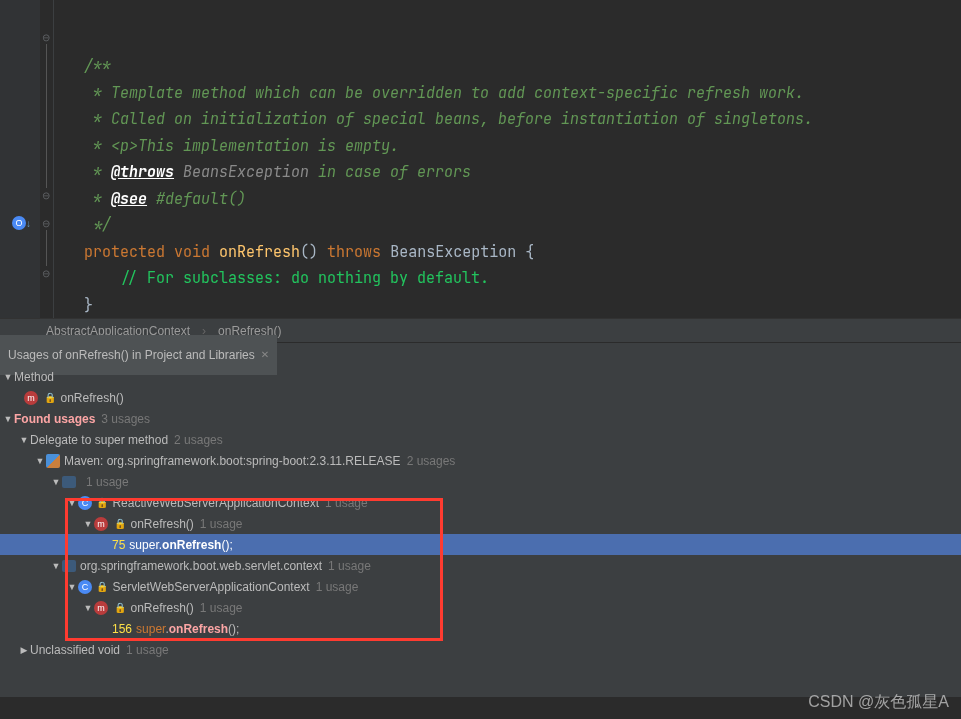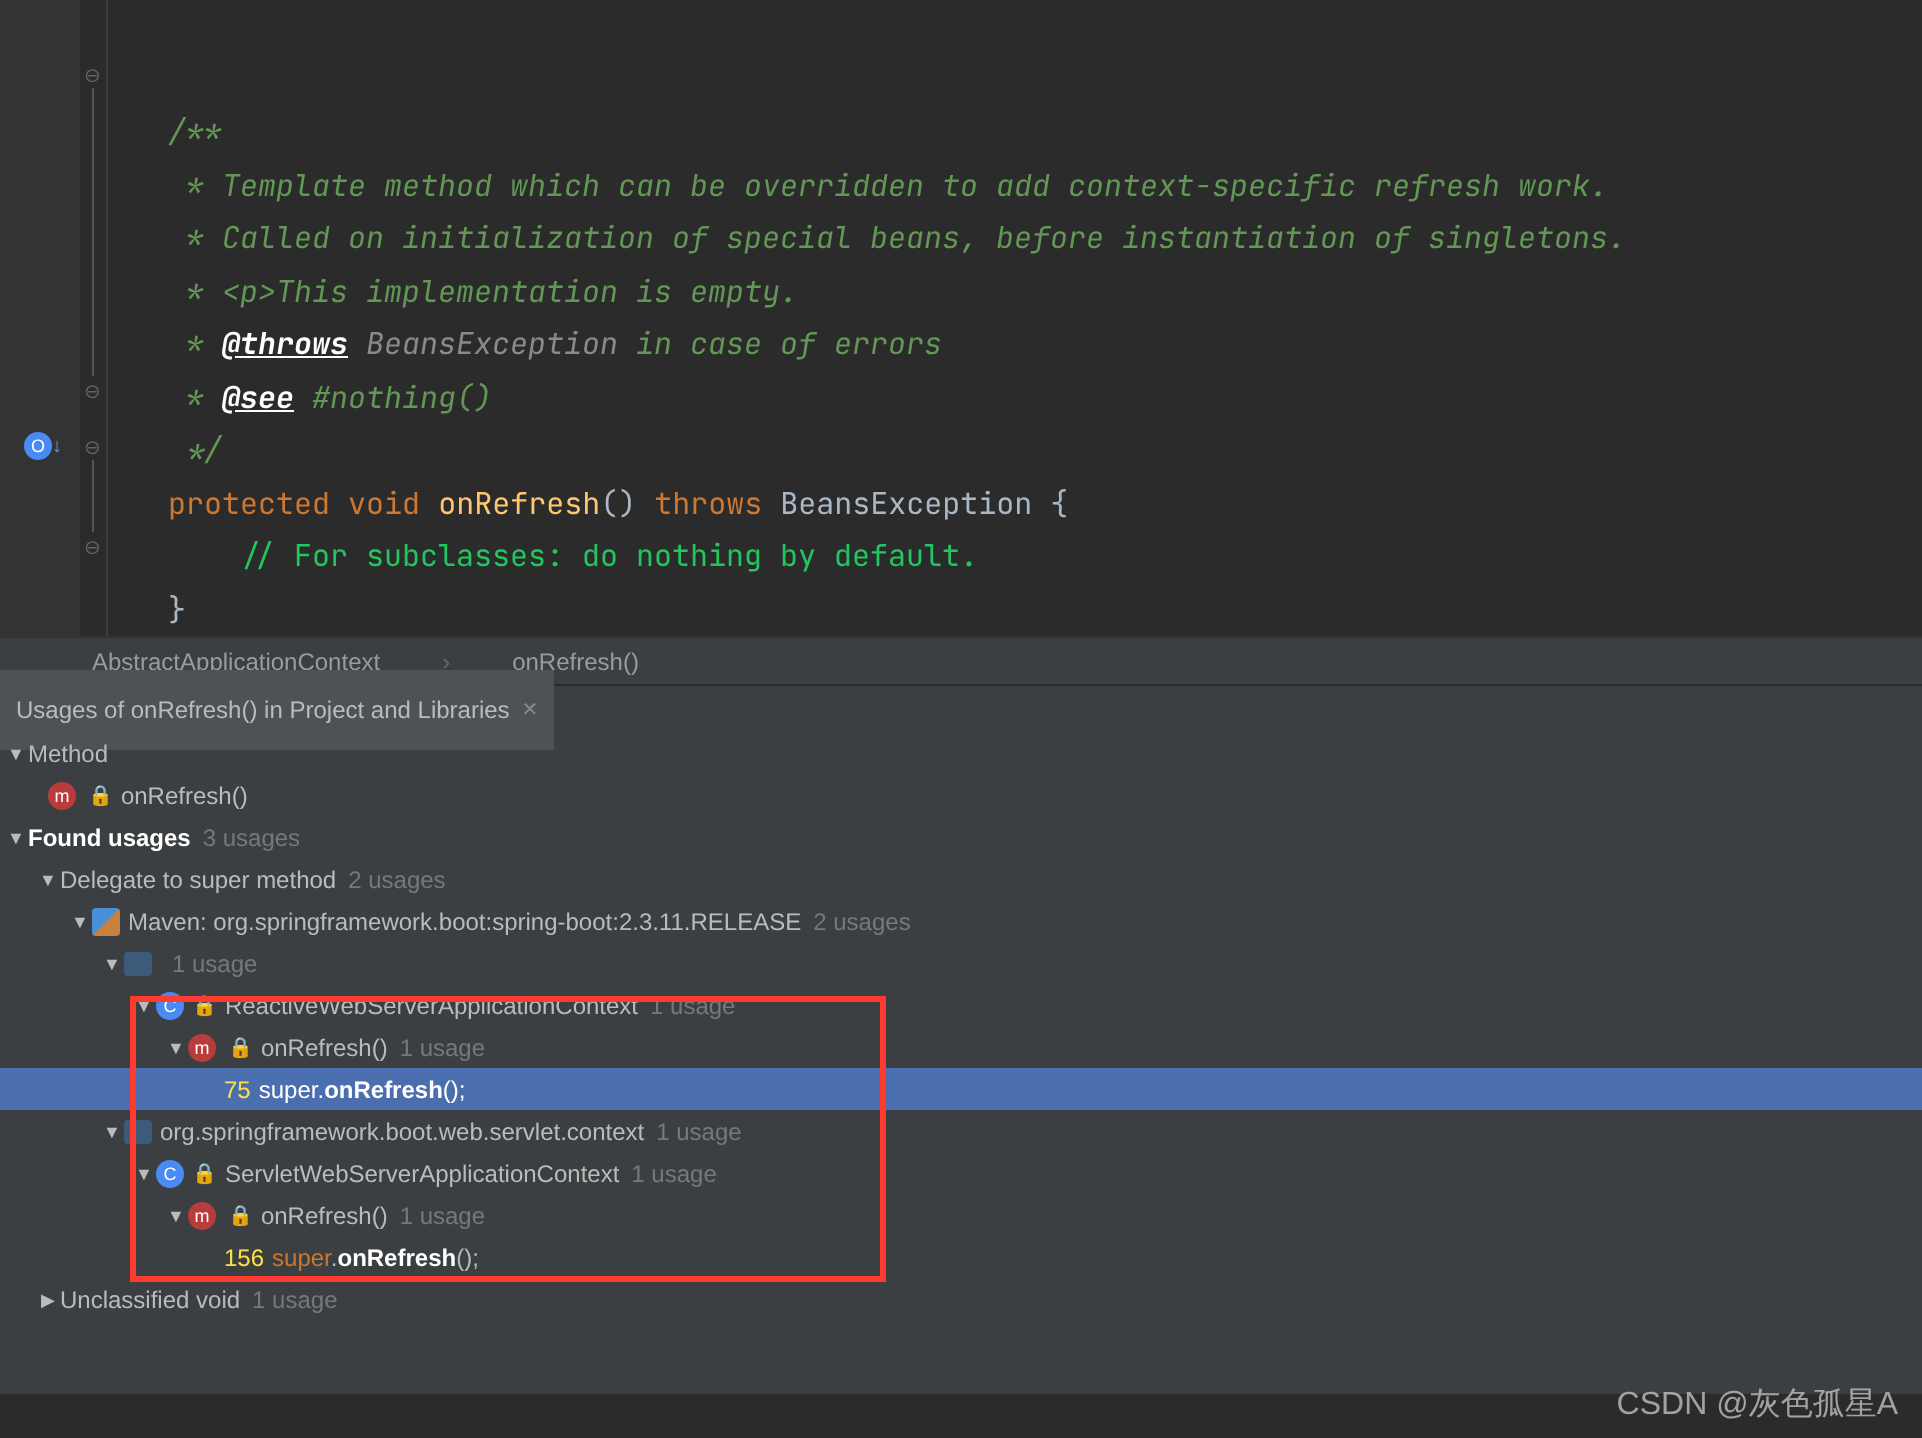--- a/index.html
+++ b/index.html
@@ -86,21 +86,20 @@
   
   .breadcrumb {
     height: 24px;
     background: #3c3f41;
     border-top: 1px solid #323232;
     display: flex;
     align-items: center;
     padding-left: 40px;
     color: #9b9b9b;
     font-size: 12px;
-    gap: 19px;
   }
   .breadcrumb span { padding: 0 6px; }
   .breadcrumb .sep { color: #666; }
 
   
   .tool-tabs {
     height: 24px;
     background: #3c3f41;
     display: flex;
     align-items: center;
@@ -136,21 +135,21 @@
     color: #fff;
   }
   .arrow {
     display: inline-block;
     width: 12px;
     text-align: center;
     color: #bbb;
     font-size: 9px;
   }
   .usage-count { color: #787878; margin-left: 6px; }
-  .tree-panel b { color: #ffffff; font-weight: bold; }
+  .tree-panel b { color: #fca5a5; font-weight: bold; }
   .tree-row.selected b { color: #fff; }
   .ic-method {
     display: inline-flex;
     width: 14px; height: 14px;
     background: #b93c3c;
     border-radius: 50%;
     color: #fff;
     font-size: 9px;
     align-items: center; justify-content: center;
     margin-right: 4px;
@@ -222,21 +221,21 @@
     <div class="fold-line" style="top:230px;height:36px"></div>
     <div class="fold-mark" style="top:268px">⊖</div>
   </div>
   <div class="code">
 <span class="plain">
 </span><span class="javadoc">/**</span>
 <span class="javadoc"> * Template method which can be overridden to add context-specific refresh work.</span>
 <span class="javadoc"> * Called on initialization of special beans, before instantiation of singletons.</span>
 <span class="javadoc"><span> * </span><span class="tag-html">&lt;p&gt;</span><span>This implementation is empty.</span></span>
 <span class="javadoc"><span> * </span><span class="javadoc-tag">@throws</span><span style="font-style:italic;color:#8a8a8a"> BeansException</span><span> in case of errors</span></span>
-<span class="javadoc"><span> * </span><span class="javadoc-tag">@see</span><span> #nothing()</span></span>
+<span class="javadoc"><span> * </span><span class="javadoc-tag">@see</span><span> #default()</span></span>
 <span class="javadoc"> */</span>
 <span class="plain"><span class="kw">protected</span> <span class="kw">void</span> <span class="method">onRefresh</span><span>()</span> <span class="kw">throws</span> <span class="type">BeansException</span><span> {</span></span>
 <span class="plain">    <span class="comment">// For subclasses: do nothing by default.</span></span>
 <span class="plain">}</span>
   </div>
 </div>
 
 <div class="breadcrumb">
   <span>AbstractApplicationContext</span>
   <span class="sep">›</span>

